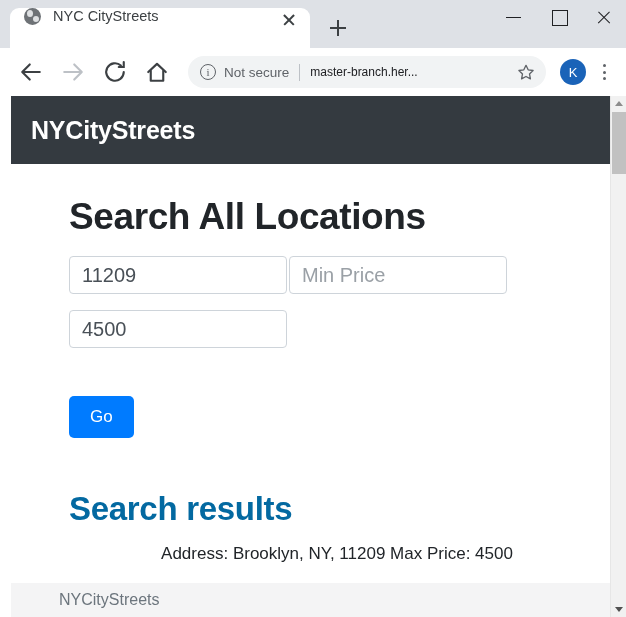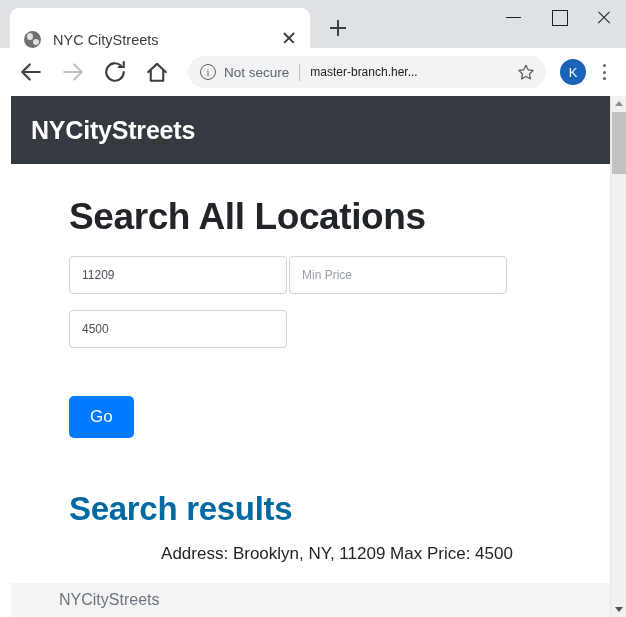--- a/index.html
+++ b/index.html
@@ -21,21 +21,21 @@
     display: flex;
     align-items: flex-end;
   }
   .tab {
     margin-left: 10px;
     width: 300px;
     height: 40px;
     background: #ffffff;
     border-radius: 9px 9px 0 0;
     display: flex;
-    align-items: flex-end;
+    align-items: flex-start;
     padding: 0 10px 0 14px;
     position: relative;
   }
   .tab-favicon {
     width: 17px; height: 17px;
     border-radius: 50%;
     background: #6e7276;
     position: relative;
     flex: 0 0 auto;
     overflow: hidden;
@@ -255,21 +255,21 @@
 
   .form-row {
     display: flex;
     margin-bottom: 16px;
     width: 438px;
   }
   .form-row .field {
     height: 38px;
     border: 1px solid #ced4da;
     border-radius: 4px;
-    font-size: 12px;
+    font-size: 20px;
     padding: 0 12px;
     color: #495057;
     background: #fff;
     font-family: "Liberation Sans", sans-serif;
     outline: none;
   }
   .form-row .field::placeholder { color: #9aa0a6; }
   .field-zip   { width: 218px; }
   .field-price { width: 218px; margin-left: 2px; }
 

